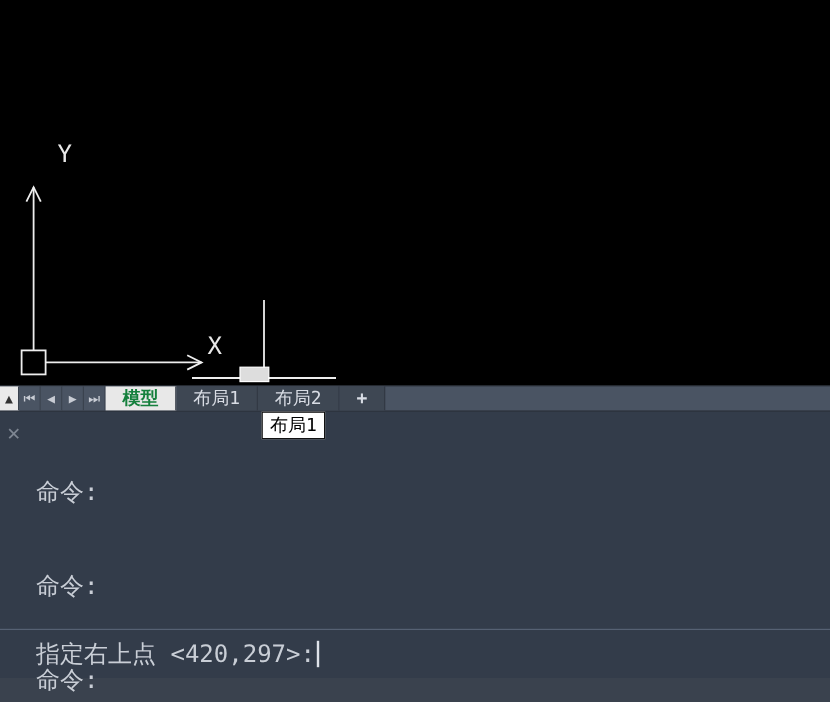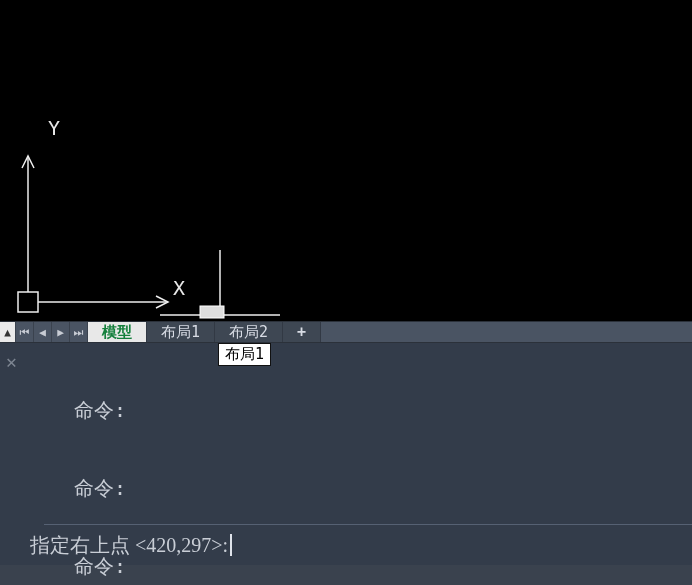--- a/index.html
+++ b/index.html
@@ -79,32 +79,30 @@
     color: #c9ced6;
     font-size: 20px;
     line-height: 26px;
     position: relative;
   }
   .cmdhist {
     padding: 2px 2px 20px 30px;
     height: 182px;
     border-bottom: 1px solid #566173;
     white-space: pre;
-    margin-left: 44px;
   }
   .close-x {
     position: absolute;
     left: 6px; top: 6px;
     color: #7e8692; font-size: 18px;
   }
   .cmdline {
     display: flex; align-items: center;
     height: 40px;
     padding-left: 30px;
-    font-family: Liberation Serif, serif;
   }
   .cmdprompt { white-space: pre; }
   .cmdinput {
     flex: 1;
     background: transparent; border: none; outline: none;
     color: #c9ced6; font-size: 20px;
     font-family: inherit;
     padding-left: 6px;
   }
   .caret {

